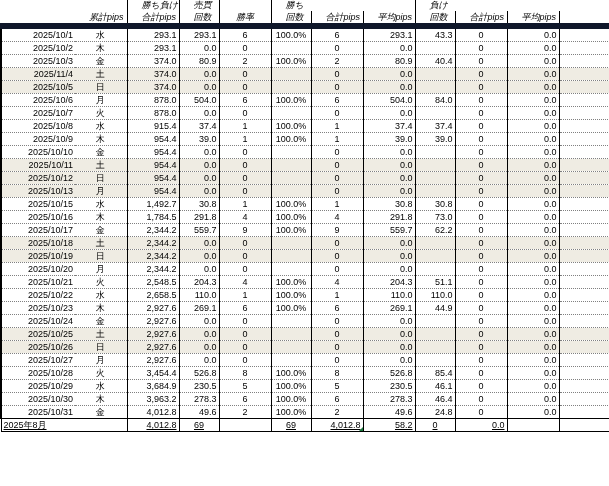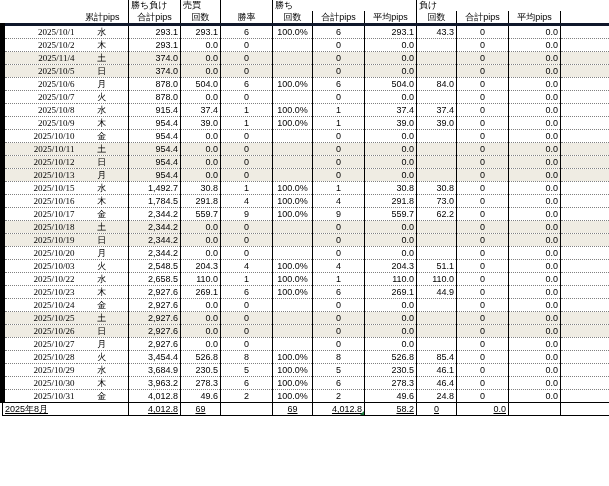--- a/index.html
+++ b/index.html
@@ -24,48 +24,49 @@
   col.c-winsum2{width:52px;}
   col.c-winavg{width:52px;}
   col.c-losecount{width:40px;}
   col.c-losesum{width:52px;}
   col.c-loseavg{width:52px;}
   col.c-pad{width:51px;}
 
   thead th{
     font-weight:normal;
     font-size:9px;
-    padding:0 2px;
+    padding:0 14px;
     height:11px;
     line-height:11px;
     vertical-align:bottom;
     background:#ffffff;
     white-space:nowrap;
     overflow:hidden;
+    font-style:italic;
   }
   .hdr-top th{height:11px;}
   .hdr-bot th{height:12px;}
   .bl{border-left:1px solid #000000;}
-  .bb{border-bottom:3px solid #0f172a;margin-top:40px;}
+  .bb{border-bottom:6px solid #0f172a;margin-top:40px;}
   .tl{text-align:left;}
   .tc{text-align:center;}
 
   tbody td{
     height:12px;
     line-height:12px;
     padding:0 2px;
     font-size:9px;
     border-left:1px solid #000000;
     border-bottom:1px dotted #808080;
     white-space:nowrap;
     overflow:hidden;
   }
   tbody tr td:last-child{border-right:none;}
   td.pad{border-left:1px solid #000000;border-bottom:none;}
-  td.date{text-align:right;border-left:5px solid #000000;font-family:Liberation Serif, serif;}
+  td.date{text-align:right;border-left:2px solid #000000;}
   td.dow{text-align:center;border-left:none;padding-right:3px;}
   .num{text-align:right;}
   .ctr{text-align:center;}
   tr.weekend td{background:#efece3;}
   tr.total td{
     border-top:1px solid #000000;
     border-bottom:1px solid #000000;
     background:#ffffff;
     font-size:9px;
     text-decoration:underline;
@@ -151,20 +152,35 @@
           <td class="ctr">0</td>
           <td class="ctr"></td>
           <td class="ctr">0</td>
           <td class="num">0.0</td>
           <td class="num"></td>
           <td class="ctr">0</td>
           <td class="num">0.0</td>
           <td class="num"></td>
           <td class="pad"></td>
         </tr>
+        <tr class="">
+          <td class="date">2025/10/3</td>
+          <td class="dow">金</td>
+          <td class="num">374.0</td>
+          <td class="num">80.9</td>
+          <td class="ctr">2</td>
+          <td class="ctr">100.0%</td>
+          <td class="ctr">2</td>
+          <td class="num">80.9</td>
+          <td class="num">40.4</td>
+          <td class="ctr">0</td>
+          <td class="num">0.0</td>
+          <td class="num"></td>
+          <td class="pad"></td>
+        </tr>
         <tr class="weekend">
           <td class="date">2025/11/4</td>
           <td class="dow">土</td>
           <td class="num">374.0</td>
           <td class="num">0.0</td>
           <td class="ctr">0</td>
           <td class="ctr"></td>
           <td class="ctr">0</td>
           <td class="num">0.0</td>
           <td class="num"></td>
@@ -392,21 +408,21 @@
           <td class="ctr"></td>
           <td class="ctr">0</td>
           <td class="num">0.0</td>
           <td class="num"></td>
           <td class="ctr">0</td>
           <td class="num">0.0</td>
           <td class="num"></td>
           <td class="pad"></td>
         </tr>
         <tr class="">
-          <td class="date">2025/10/03</td>
+          <td class="date">2025/10/21</td>
           <td class="dow">火</td>
           <td class="num">2,548.5</td>
           <td class="num">204.3</td>
           <td class="ctr">4</td>
           <td class="ctr">100.0%</td>
           <td class="ctr">4</td>
           <td class="num">204.3</td>
           <td class="num">51.1</td>
           <td class="ctr">0</td>
           <td class="num">0.0</td>

